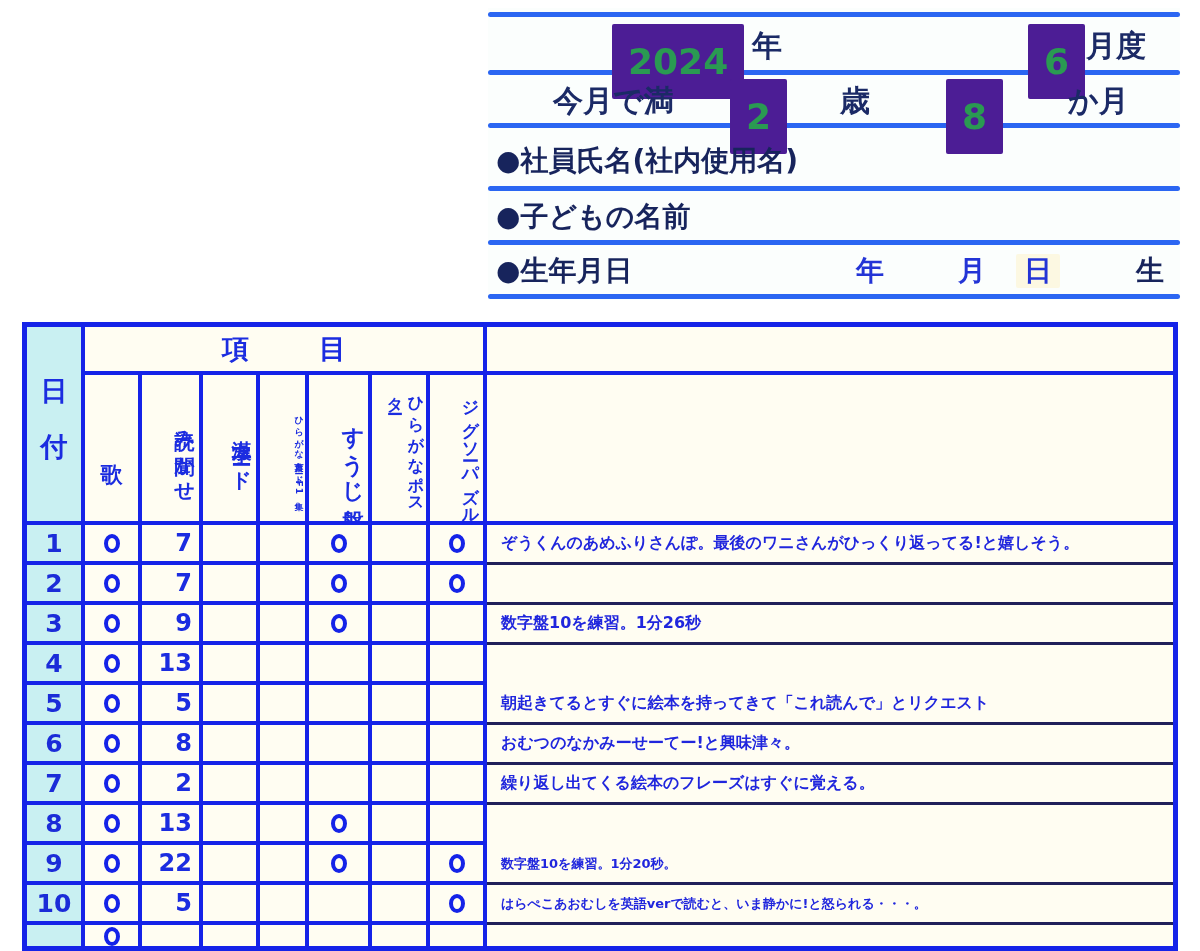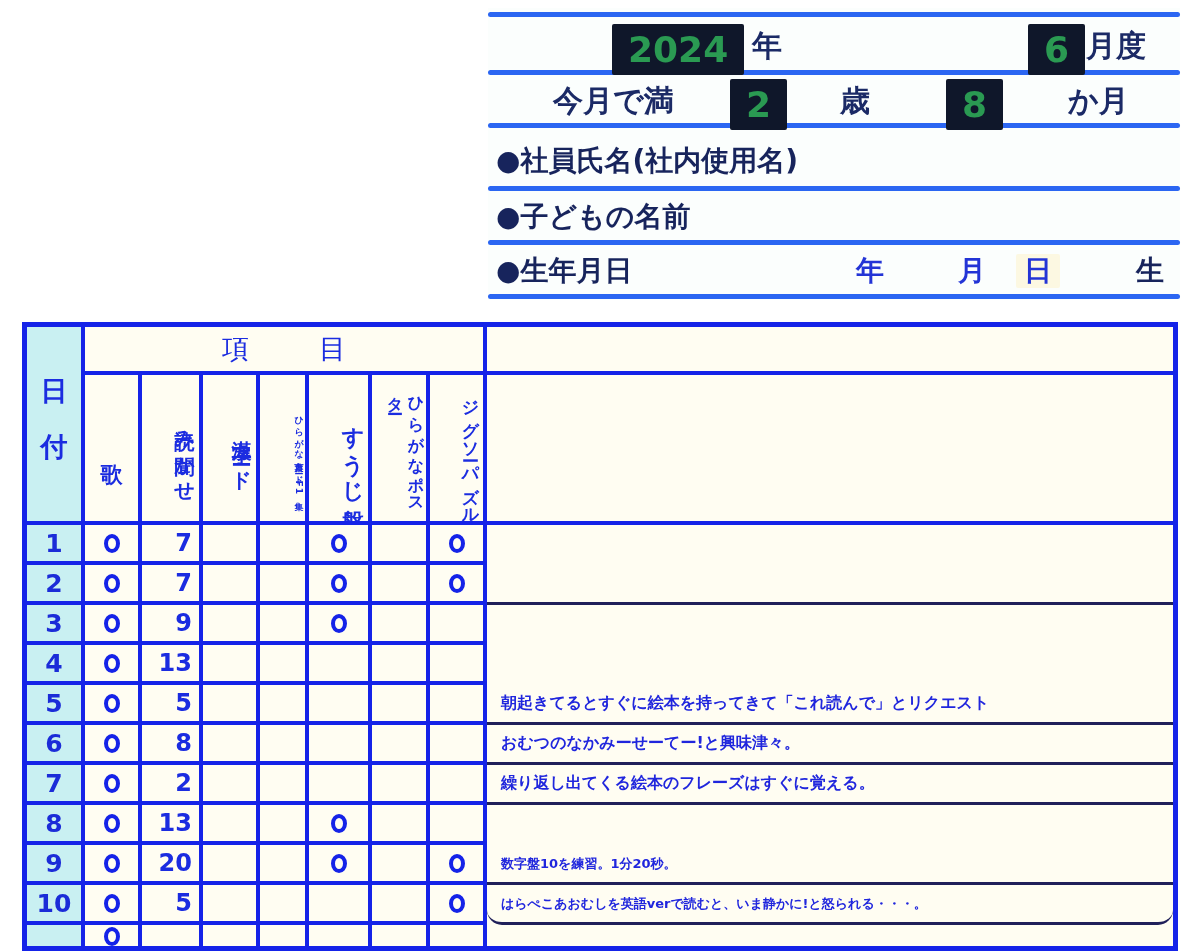--- a/index.html
+++ b/index.html
@@ -22,37 +22,37 @@
   .logo-no { position:absolute; left:192px; top:104px; font-size:54px; font-weight:bold;
              color:#177a4c; line-height:1;
              text-shadow:-2px -2px 0 #eafdff, 2px -2px 0 #eafdff, -2px 2px 0 #eafdff, 2px 2px 0 #eafdff, 0 0 6px #ffffff; }
 
   
   .form { position:absolute; left:488px; top:8px; width:692px; height:292px; background:#fbfefd; }
   .hr { position:absolute; left:0; width:692px; height:5px; background:#2b66f2; border-radius:3px; }
   .form span { position:absolute; white-space:nowrap; line-height:1.2; }
   .navy  { color:#1b2a66; font-weight:bold; font-size:30px; }
   .navy-lbl { color:#17245c; font-weight:bold; font-size:28px; }
-  .green { color:#2a9a52; font-weight:bold; font-size:36px; background:#0f172a; padding:4px 16px; border-radius:2px; }
+  .green { color:#2a9a52; font-weight:bold; font-size:36px; background:#4c1d95; padding:16px 16px; border-radius:2px; }
   .bluek { color:#2334d6; font-weight:bold; font-size:28px; }
   .cream { background:#fcf8e2; padding:0 8px; border-radius:2px; }
 
   
   #record-grid { position:absolute; left:22px; top:322px; width:1156px; height:629px;
                  border:5px solid #1523e8; background:#fffdf2; overflow:hidden;
                  display:grid;
                  grid-template-columns:58px 57px 61px 57px 49px 63px 58px 57px 1fr;
                  grid-template-rows:48px 150px repeat(10, 40px) 27px; }
   .cell { border-right:4px solid #1523e8; border-bottom:4px solid #1523e8; background:#fffdf2;
           display:flex; align-items:center; justify-content:center; overflow:hidden; }
   .cyan { background:#c9f0f2; }
   .h-date { grid-area:1/1/3/2; writing-mode:vertical-rl; text-orientation:upright;
             font-size:27px; font-weight:bold; color:#1b2ce0; letter-spacing:56px;
             display:flex; align-items:center; justify-content:flex-start; padding-top:30px; }
-  .h-item { grid-area:1/2/2/9; font-size:27px; font-weight:normal; color:#1b2ce0; }
+  .h-item { grid-area:1/2/2/9; font-size:27px; font-weight:bold; color:#1b2ce0; }
   .h-item span { letter-spacing:70px; margin-right:-70px; }
   .hc-top { grid-area:1/9/2/10; border-right:none; }
   .hc-bot { grid-area:2/9/3/10; border-right:none; }
   .h-v { grid-row:2; writing-mode:vertical-rl; text-orientation:mixed; font-weight:bold;
          color:#1b2ce0; justify-content:center; align-items:flex-start; padding-top:10px;
          letter-spacing:2px; }
   .hv-0 { grid-column:2; font-size:22px; align-items:center; padding-top:0; }
   .hv-1 { grid-column:3; font-size:20px; }
   .hv-2 { grid-column:4; font-size:20px; }
   .hv-3 { grid-column:5; font-size:9px;  letter-spacing:1px; }
@@ -126,20 +126,21 @@
       </div>
       <div class="cell mark" style="grid-area: 3 / 4;"></div>
       <div class="cell mark" style="grid-area: 3 / 5;"></div>
       <div class="cell mark" style="grid-area: 3 / 6;">
         <div class="ring"></div>
       </div>
       <div class="cell mark" style="grid-area: 3 / 7;"></div>
       <div class="cell mark" style="grid-area: 3 / 8;">
         <div class="ring"></div>
       </div>
+      <div class="cell comment" style="grid-area: 3 / 9;">ぞうくんのあめふりさんぽ。最後のワニさんがひっくり返ってる!と嬉しそう。</div>
       <div class="cell cyan d" style="grid-area: 4 / 1;">2</div>
       <div class="cell mark" style="grid-area: 4 / 2;">
         <div class="ring"></div>
       </div>
       <div class="cell mark" style="grid-area: 4 / 3;">
         <span class="num">7</span>
       </div>
       <div class="cell mark" style="grid-area: 4 / 4;"></div>
       <div class="cell mark" style="grid-area: 4 / 5;"></div>
       <div class="cell mark" style="grid-area: 4 / 6;">
@@ -157,20 +158,21 @@
       <div class="cell mark" style="grid-area: 5 / 3;">
         <span class="num">9</span>
       </div>
       <div class="cell mark" style="grid-area: 5 / 4;"></div>
       <div class="cell mark" style="grid-area: 5 / 5;"></div>
       <div class="cell mark" style="grid-area: 5 / 6;">
         <div class="ring"></div>
       </div>
       <div class="cell mark" style="grid-area: 5 / 7;"></div>
       <div class="cell mark" style="grid-area: 5 / 8;"></div>
+      <div class="cell comment" style="grid-area: 5 / 9;">数字盤10を練習。1分26秒</div>
       <div class="cell cyan d" style="grid-area: 6 / 1;">4</div>
       <div class="cell mark" style="grid-area: 6 / 2;">
         <div class="ring"></div>
       </div>
       <div class="cell mark" style="grid-area: 6 / 3;">
         <span class="num">13</span>
       </div>
       <div class="cell mark" style="grid-area: 6 / 4;"></div>
       <div class="cell mark" style="grid-area: 6 / 5;"></div>
       <div class="cell mark" style="grid-area: 6 / 6;"></div>
@@ -227,21 +229,21 @@
       <div class="cell mark" style="grid-area: 10 / 6;">
         <div class="ring"></div>
       </div>
       <div class="cell mark" style="grid-area: 10 / 7;"></div>
       <div class="cell mark" style="grid-area: 10 / 8;"></div>
       <div class="cell cyan d" style="grid-area: 11 / 1;">9</div>
       <div class="cell mark" style="grid-area: 11 / 2;">
         <div class="ring"></div>
       </div>
       <div class="cell mark" style="grid-area: 11 / 3;">
-        <span class="num">20</span>
+        <span class="num">22</span>
       </div>
       <div class="cell mark" style="grid-area: 11 / 4;"></div>
       <div class="cell mark" style="grid-area: 11 / 5;"></div>
       <div class="cell mark" style="grid-area: 11 / 6;">
         <div class="ring"></div>
       </div>
       <div class="cell mark" style="grid-area: 11 / 7;"></div>
       <div class="cell mark" style="grid-area: 11 / 8;">
         <div class="ring"></div>
       </div>
@@ -253,21 +255,21 @@
       <div class="cell mark" style="grid-area: 12 / 3;">
         <span class="num">5</span>
       </div>
       <div class="cell mark" style="grid-area: 12 / 4;"></div>
       <div class="cell mark" style="grid-area: 12 / 5;"></div>
       <div class="cell mark" style="grid-area: 12 / 6;"></div>
       <div class="cell mark" style="grid-area: 12 / 7;"></div>
       <div class="cell mark" style="grid-area: 12 / 8;">
         <div class="ring"></div>
       </div>
-      <div class="cell comment small" style="grid-area: 12 / 9; border-radius: 15px;">はらぺこあおむしを英語verで読むと、いま静かに!と怒られる・・・。</div>
+      <div class="cell comment small" style="grid-area: 12 / 9;">はらぺこあおむしを英語verで読むと、いま静かに!と怒られる・・・。</div>
       <div class="cell cyan d" style="grid-area: 13 / 1;"></div>
       <div class="cell mark" style="grid-area: 13 / 2;">
         <div class="ring"></div>
       </div>
       <div class="cell mark" style="grid-area: 13 / 3;"></div>
       <div class="cell mark" style="grid-area: 13 / 4;"></div>
       <div class="cell mark" style="grid-area: 13 / 5;"></div>
       <div class="cell mark" style="grid-area: 13 / 6;"></div>
       <div class="cell mark" style="grid-area: 13 / 7;"></div>
       <div class="cell mark" style="grid-area: 13 / 8;"></div>

